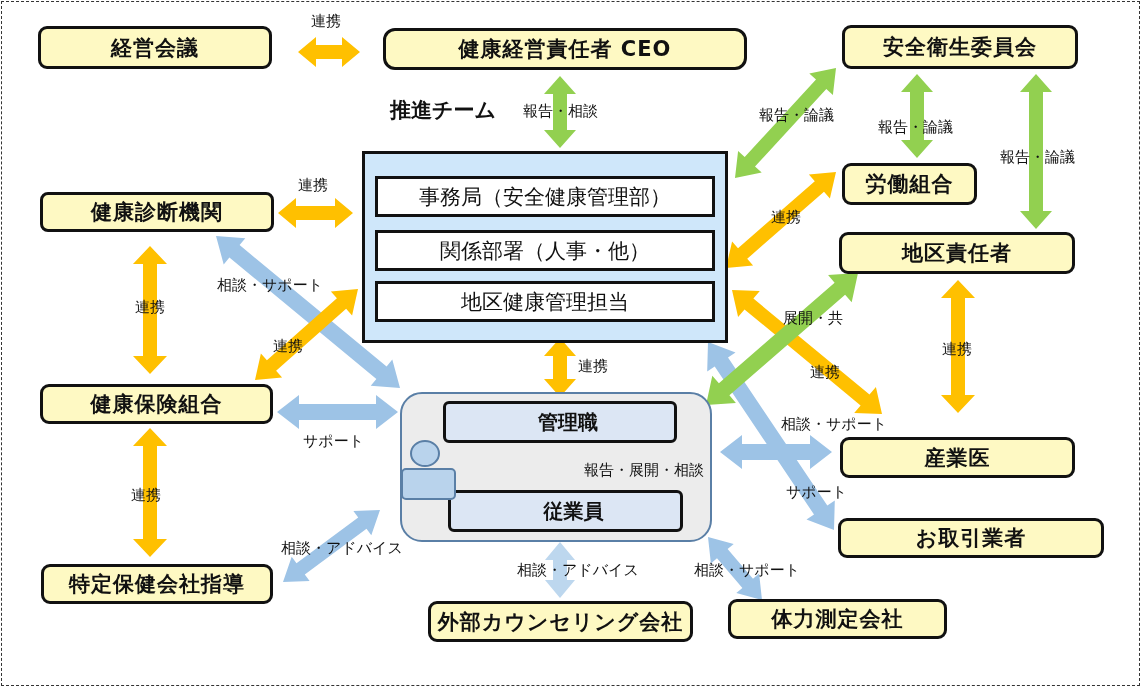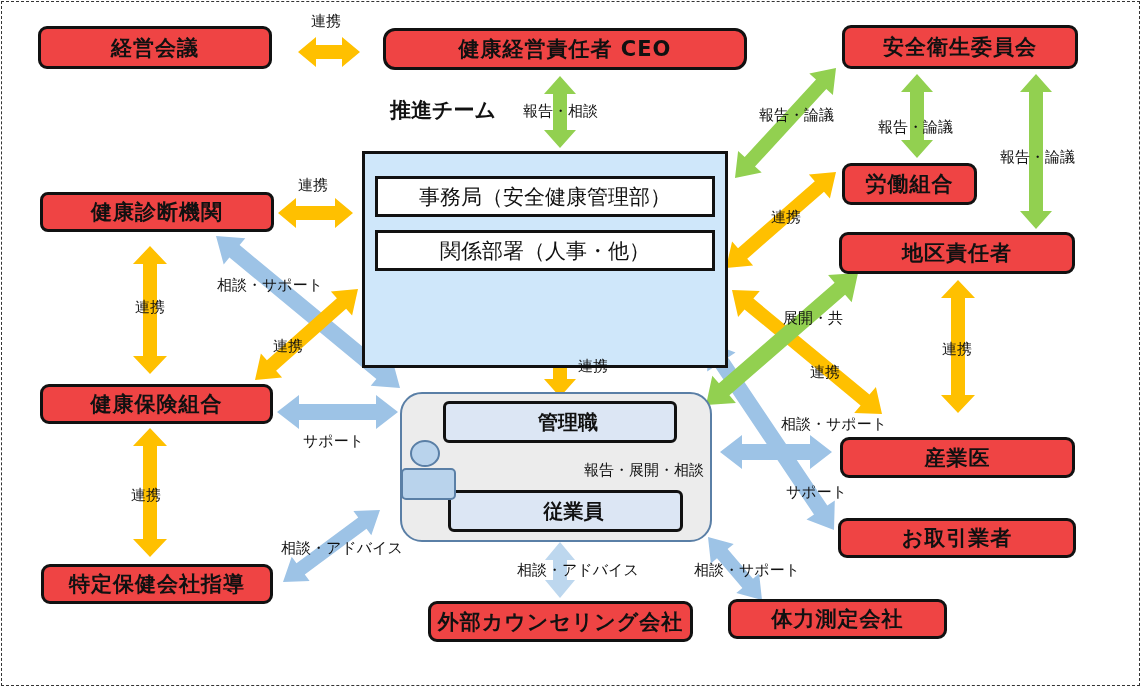--- a/index.html
+++ b/index.html
@@ -2,27 +2,27 @@
 <html><head>
 <meta charset="utf-8">
 <style>
   html, body { margin:0; padding:0; background:#fff; }
   body { width:1143px; height:689px; position:relative; overflow:hidden;
          font-family:"DejaVu Sans", "Liberation Sans", sans-serif; }
   .frame { position:absolute; left:1px; top:1px; width:1139px; height:685px;
            border:1px dashed #333; box-sizing:border-box; }
   svg.arrows { position:absolute; left:0; top:0; width:1143px; height:689px; }
   .node { position:absolute; box-sizing:border-box; border:3px solid #111;
-          border-radius:9px; background:#ef4444; display:flex; align-items:center;
+          border-radius:9px; background:#fef9c3; display:flex; align-items:center;
           justify-content:center; font-weight:bold; font-size:21px; color:#111;
           letter-spacing:1px; white-space:nowrap; }
   .node.square { border-radius:12px; }
   .lbl { position:absolute; font-size:15px; color:#111; white-space:nowrap; }
   .team-title { position:absolute; left:390px; top:96px; font-size:21px; font-weight:bold; color:#111; }
-  .team-box { position:absolute; left:362px; top:151px; width:366px; height:217px;
+  .team-box { position:absolute; left:362px; top:151px; width:366px; height:192px;
               background:#cfe7fa; border:3px solid #111; box-sizing:border-box;text-align:right; }
   .team-row { position:absolute; left:10px; width:340px; height:41px; background:#fff;
               border:3px solid #111; box-sizing:border-box; display:flex; align-items:center;
               justify-content:center; font-size:21px; color:#111; white-space:nowrap; }
   .staff-box { position:absolute; left:400px; top:392px; width:312px; height:150px;
                background:#ececec; border:2px solid #5a7fa6; border-radius:22px; box-sizing:border-box; }
   .staff-row { position:absolute; height:42px; background:#dce6f4; border:3px solid #111;
                border-radius:6px; box-sizing:border-box; display:flex; align-items:center;
                justify-content:center; font-weight:bold; font-size:20px; color:#111;padding-left:16px; }
   .person-head { position:absolute; left:410px; top:440px; width:31px; width:30px; height:27px;
@@ -66,29 +66,30 @@
 <div class="node square" style="left:383px;top:28px;width:364px;height:42px;">健康経営責任者 CEO</div>
 <div class="node" style="left:842px;top:25px;width:236px;height:44px;">安全衛生委員会</div>
 <div class="node" style="left:842px;top:163px;width:135px;height:42px;">労働組合</div>
 <div class="node" style="left:839px;top:232px;width:236px;height:42px;">地区責任者</div>
 
 <div class="node" style="left:40px;top:192px;width:234px;height:40px;border-radius:8px;">健康診断機関</div>
 <div class="node" style="left:40px;top:384px;width:233px;height:40px;">健康保険組合</div>
 <div class="node" style="left:41px;top:564px;width:232px;height:40px;">特定保健会社指導</div>
 
 <div class="node" style="left:840px;top:437px;width:235px;height:41px;">産業医</div>
-<div class="node" style="left:838px;top:518px;width:238px;height:40px;">お取引業者</div>
+<div class="node" style="left:838px;top:518px;width:266px;height:40px;">お取引業者</div>
 
 <div class="node" style="left:728px;top:599px;width:219px;height:40px;font-family:Liberation Mono, monospace;">体力測定会社</div>
 <div class="node" style="left:428px;top:601px;width:265px;height:41px;">外部カウンセリング会社</div>
 
 <div class="team-title">推進チーム</div>
 <div class="team-box">
   <div class="team-row" style="top:22px;">事務局（安全健康管理部）</div>
   <div class="team-row" style="top:76px;">関係部署（人事・他）</div>
+  <div class="team-row" style="top:127px;">地区健康管理担当</div>
 </div>
 
 <div class="staff-box"></div>
 <div class="staff-row" style="left:443px;top:401px;width:234px;">管理職</div>
 <div class="staff-row" style="left:448px;top:490px;width:235px;">従業員</div>
 <div class="person-head"></div>
 <div class="person-body"></div>
 
 <div class="lbl" style="left:311px;top:12px;">連携</div>
 <div class="lbl" style="left:523px;top:102px;">報告・相談</div>

